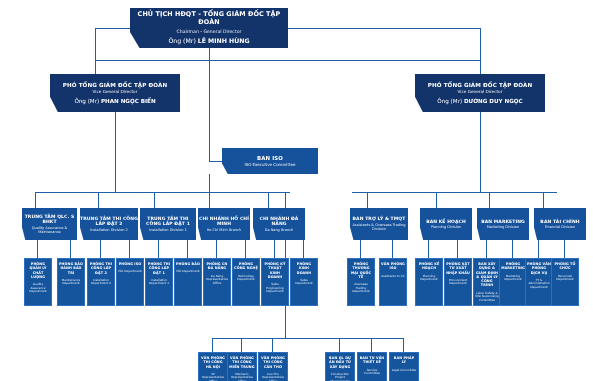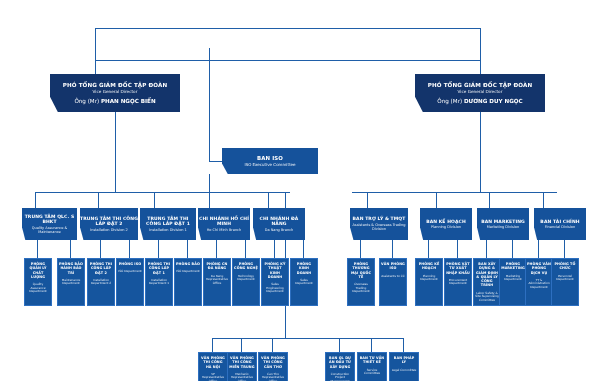--- a/index.html
+++ b/index.html
@@ -147,20 +147,25 @@
   <div class="ln v" style="left:285px;top:192px;height:146px;"></div>
   <div class="ln h" style="left:212px;top:338px;width:73px;"></div>
   <div class="ln h" style="left:285px;top:338px;width:118px;"></div>
   <div class="ln v" style="left:212px;top:338px;height:14px;"></div>
   <div class="ln v" style="left:241px;top:338px;height:14px;"></div>
   <div class="ln v" style="left:272px;top:338px;height:14px;"></div>
   <div class="ln v" style="left:339px;top:338px;height:14px;"></div>
   <div class="ln v" style="left:371px;top:338px;height:14px;"></div>
   <div class="ln v" style="left:403px;top:338px;height:14px;"></div>
 
+  <div class="box pennant" id="chairman">
+    <div class="t1">CHỦ TỊCH HĐQT - TỔNG GIÁM ĐỐC TẬP ĐOÀN</div>
+    <div class="t2">Chairman - General Director</div>
+    <div class="t3"><span>Ông (Mr)</span> <b>LÊ MINH HÙNG</b></div>
+  </div>
 
   <div class="box pennant vgd" id="vgd-left">
     <div class="t1">PHÓ TỔNG GIÁM ĐỐC TẬP ĐOÀN</div>
     <div class="t2">Vice General Director</div>
     <div class="t3"><span>Ông (Mr)</span> <b>PHAN NGỌC BIỂN</b></div>
   </div>
 
   <div class="box pennant vgd" id="vgd-right">
     <div class="t1">PHÓ TỔNG GIÁM ĐỐC TẬP ĐOÀN</div>
     <div class="t2">Vice General Director</div>

